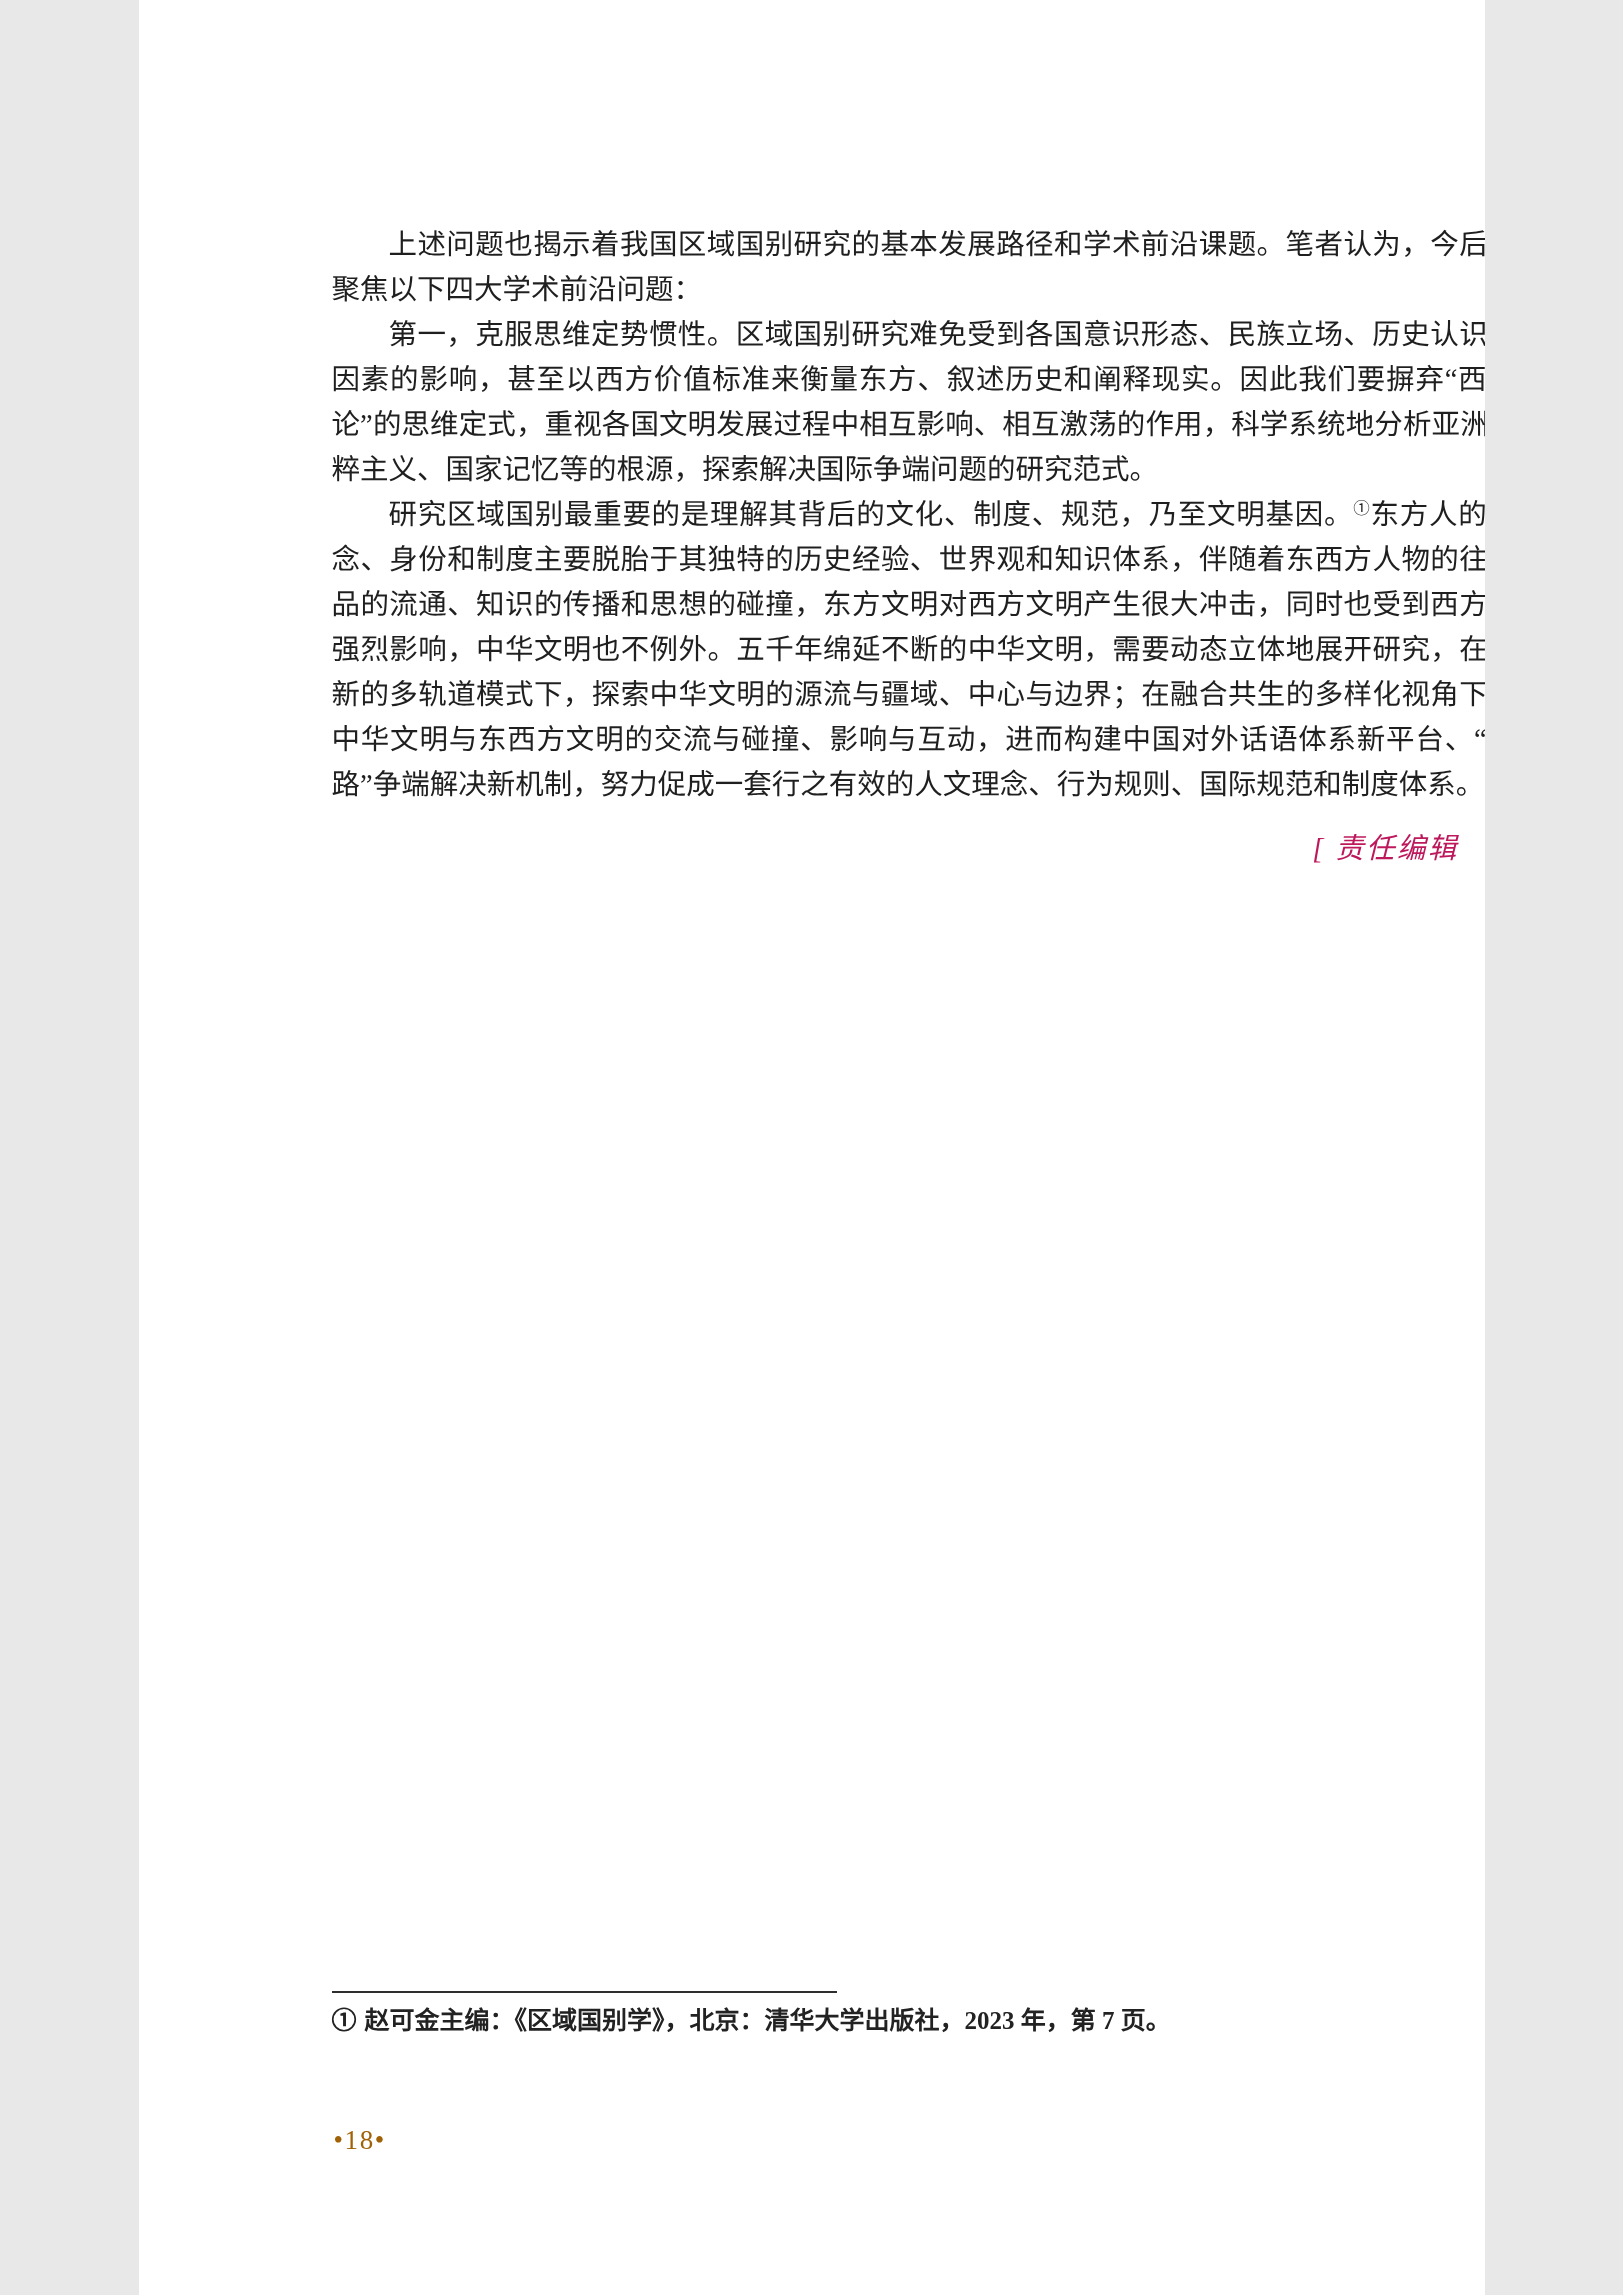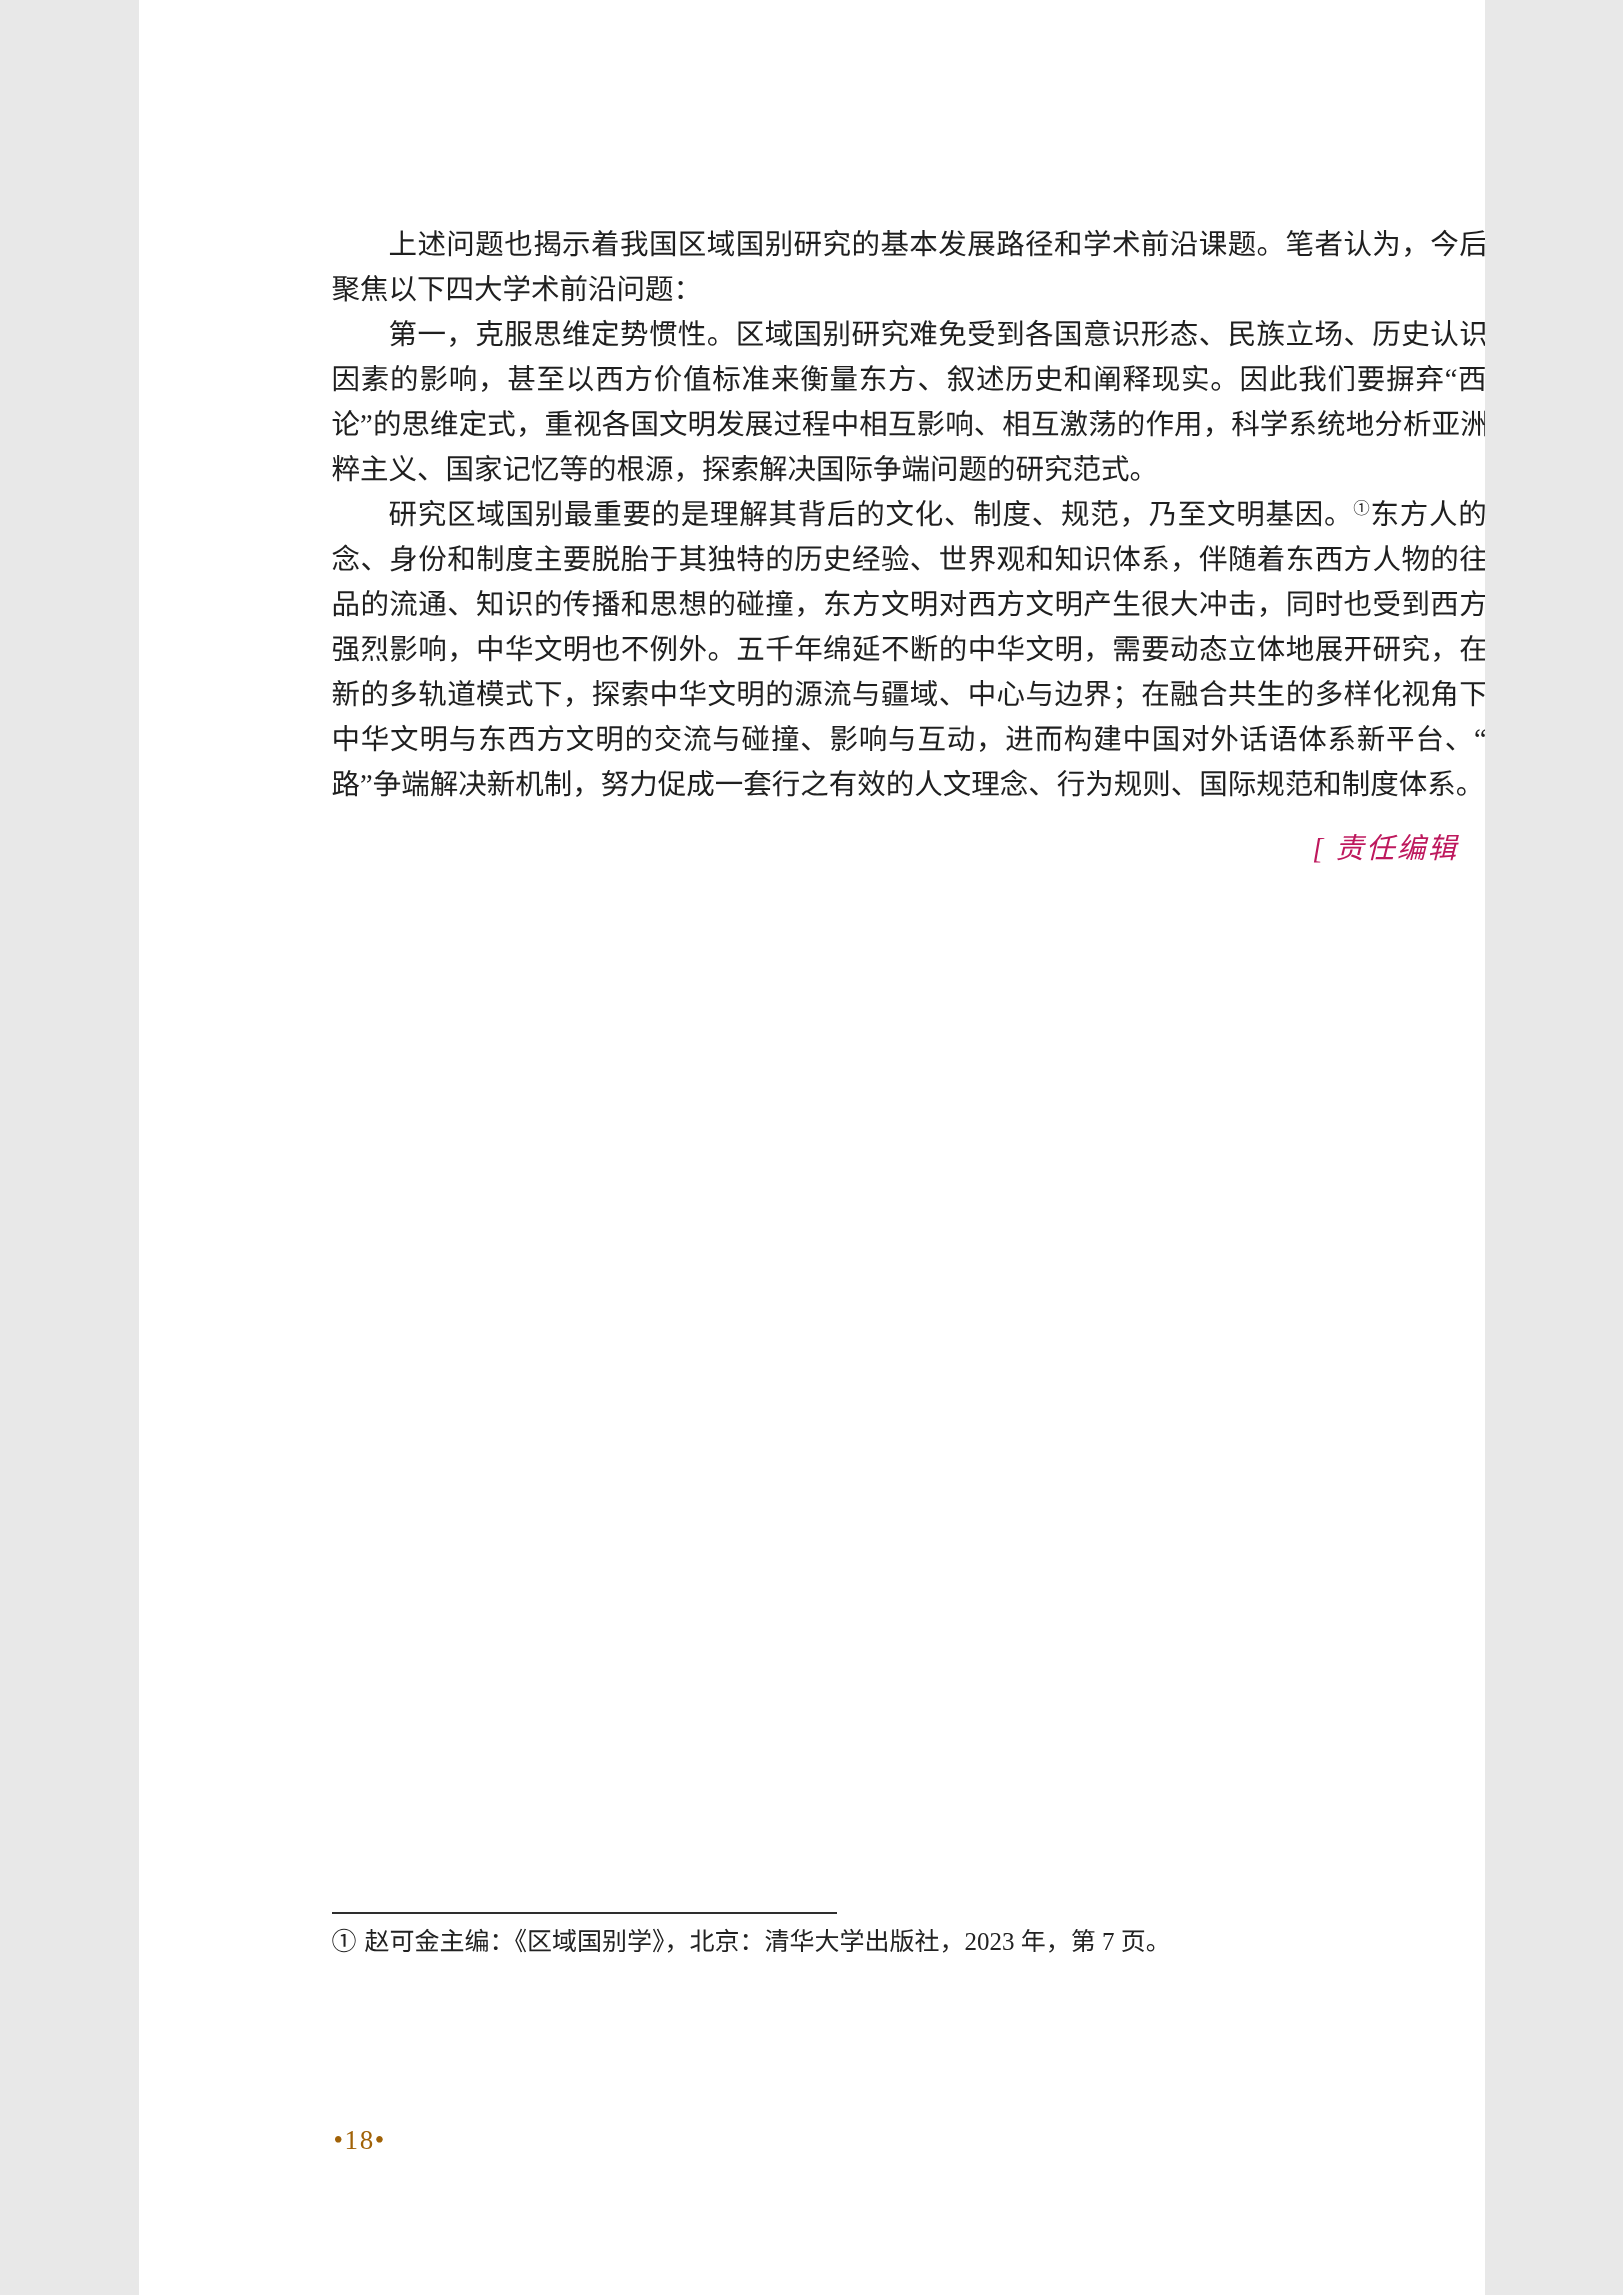--- a/index.html
+++ b/index.html
@@ -42,22 +42,23 @@
     font-size: 28.5px;
     line-height: 45px;
     text-align: right;
     font-style: italic;
     letter-spacing: 2.4px;
     color: #be185d;
   }
   .footnote-block {
     position: absolute;
     left: 193px;
-    top: 1912px;
+    top: 1991px;
     width: 1243px;
+    font-weight: bold;
   }
   .footnote-rule {
     width: 505px;
     height: 0;
     border-top: 2.4px solid #2e2e2e;
   }
   .footnote-text {
     margin: 10.3px 0 0 0;
     font-size: 25px;
     line-height: 36px;

